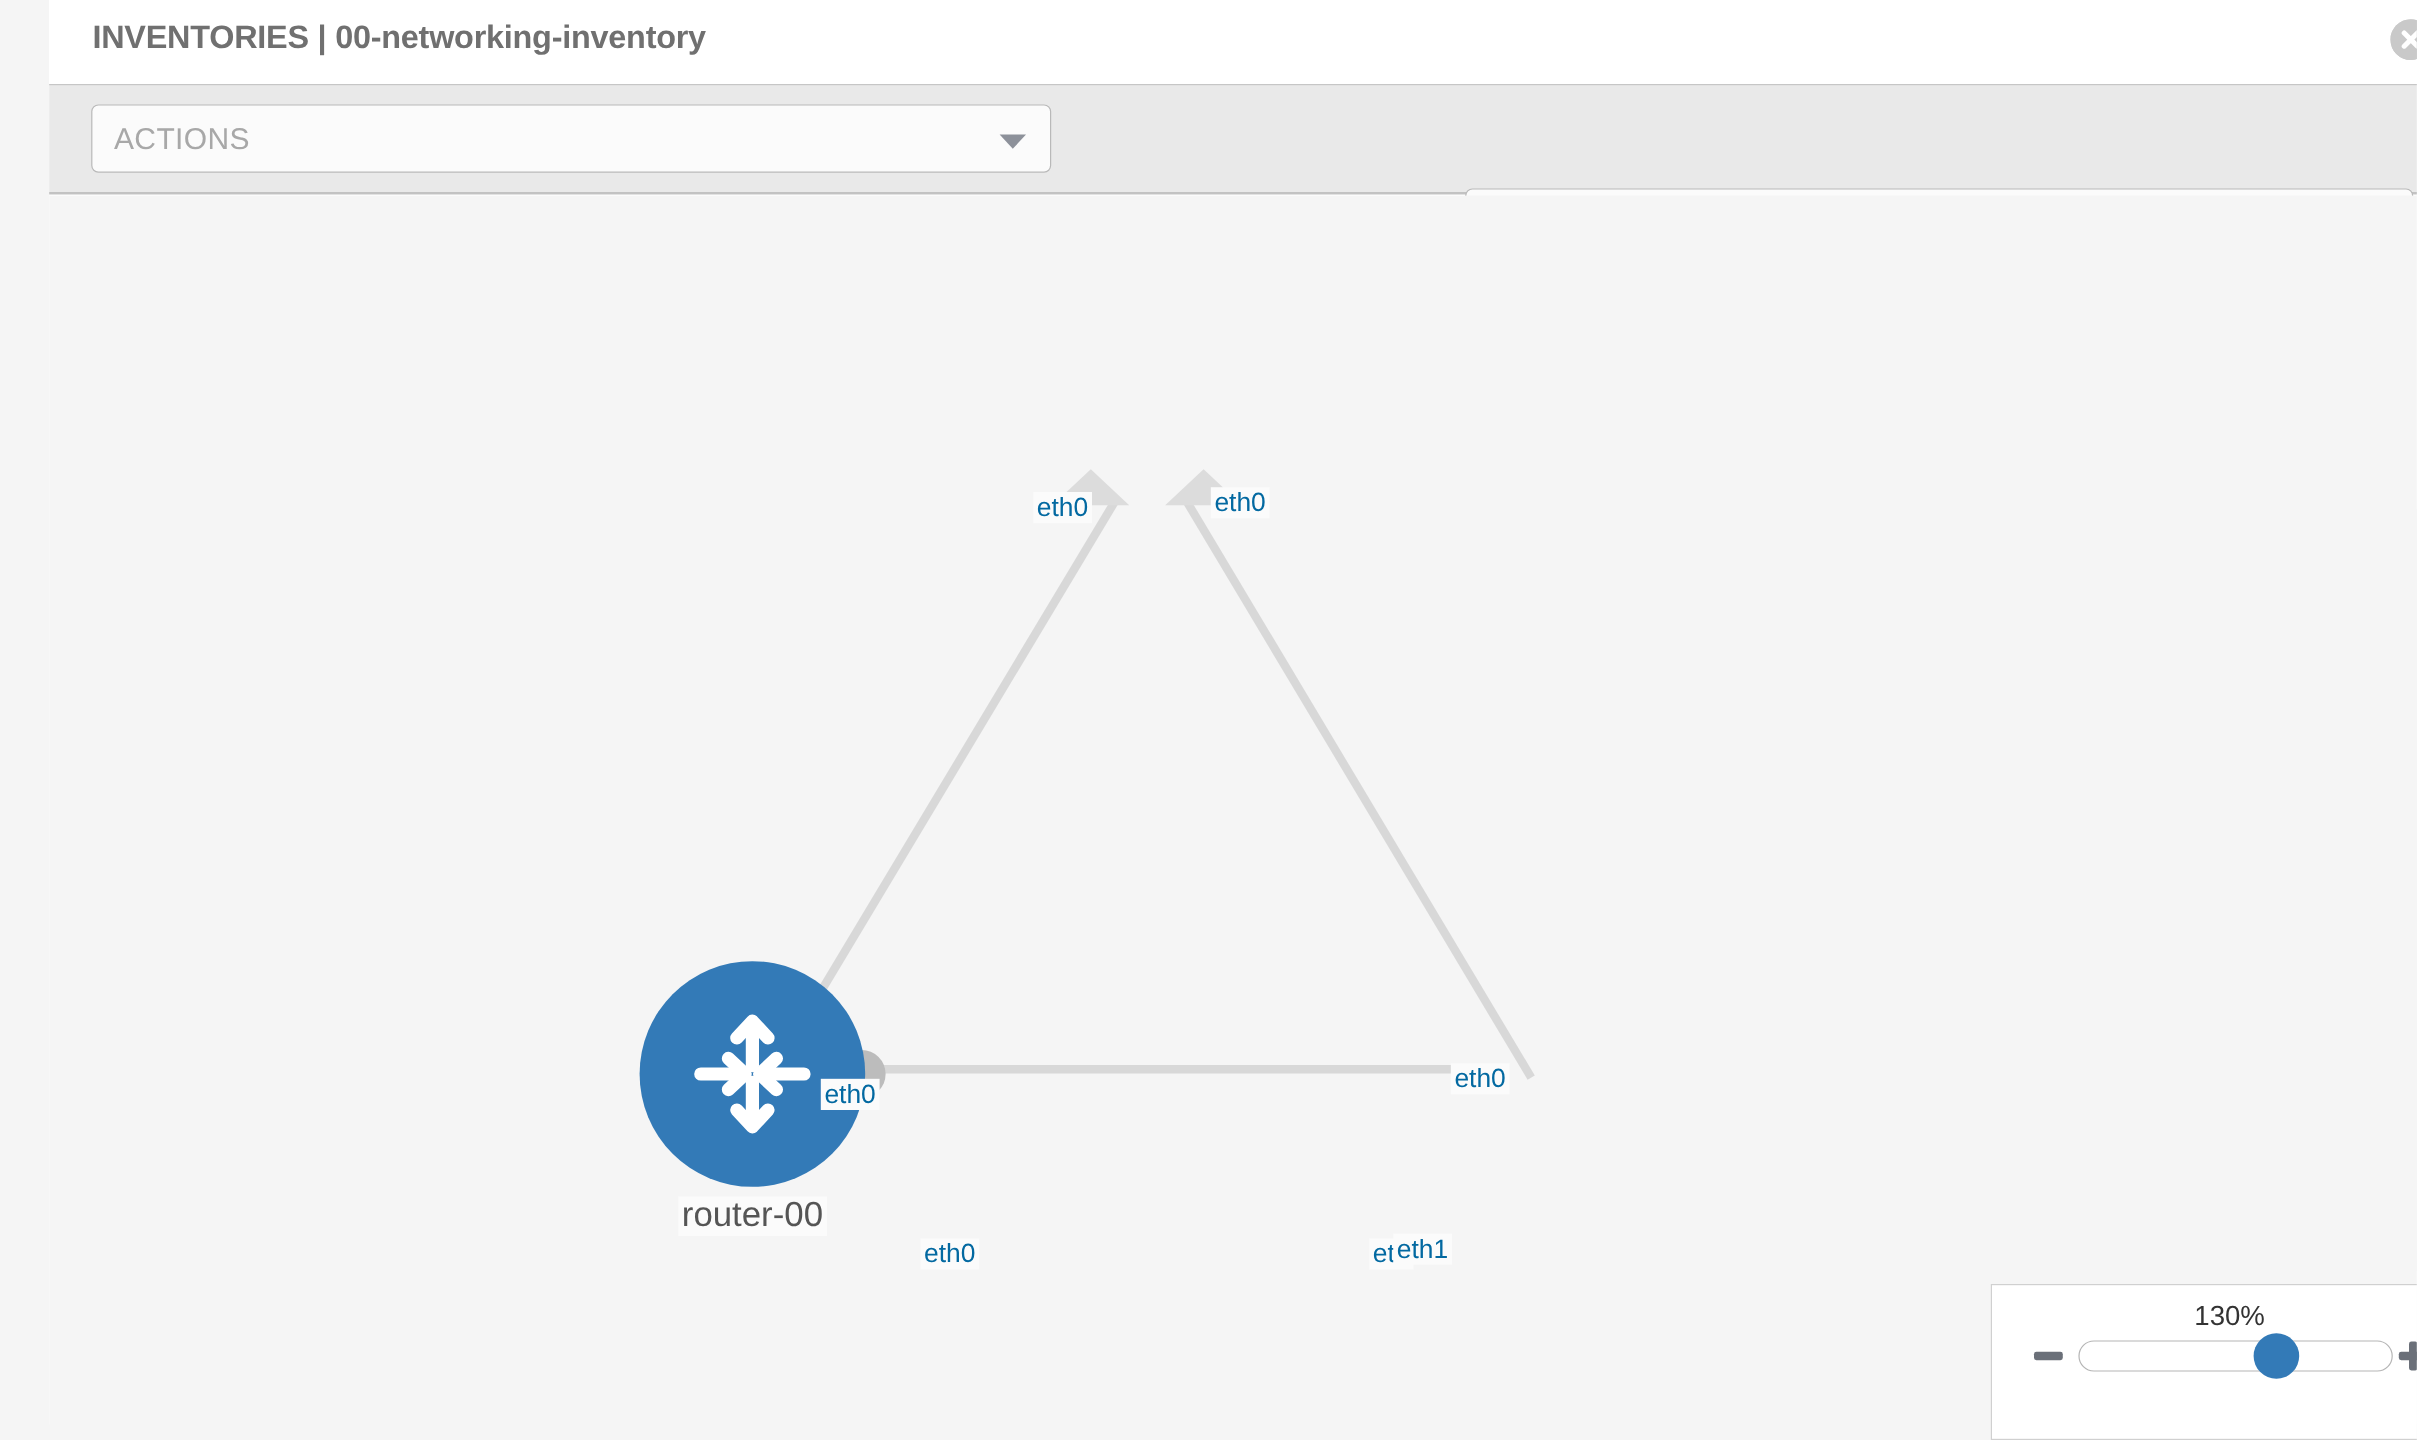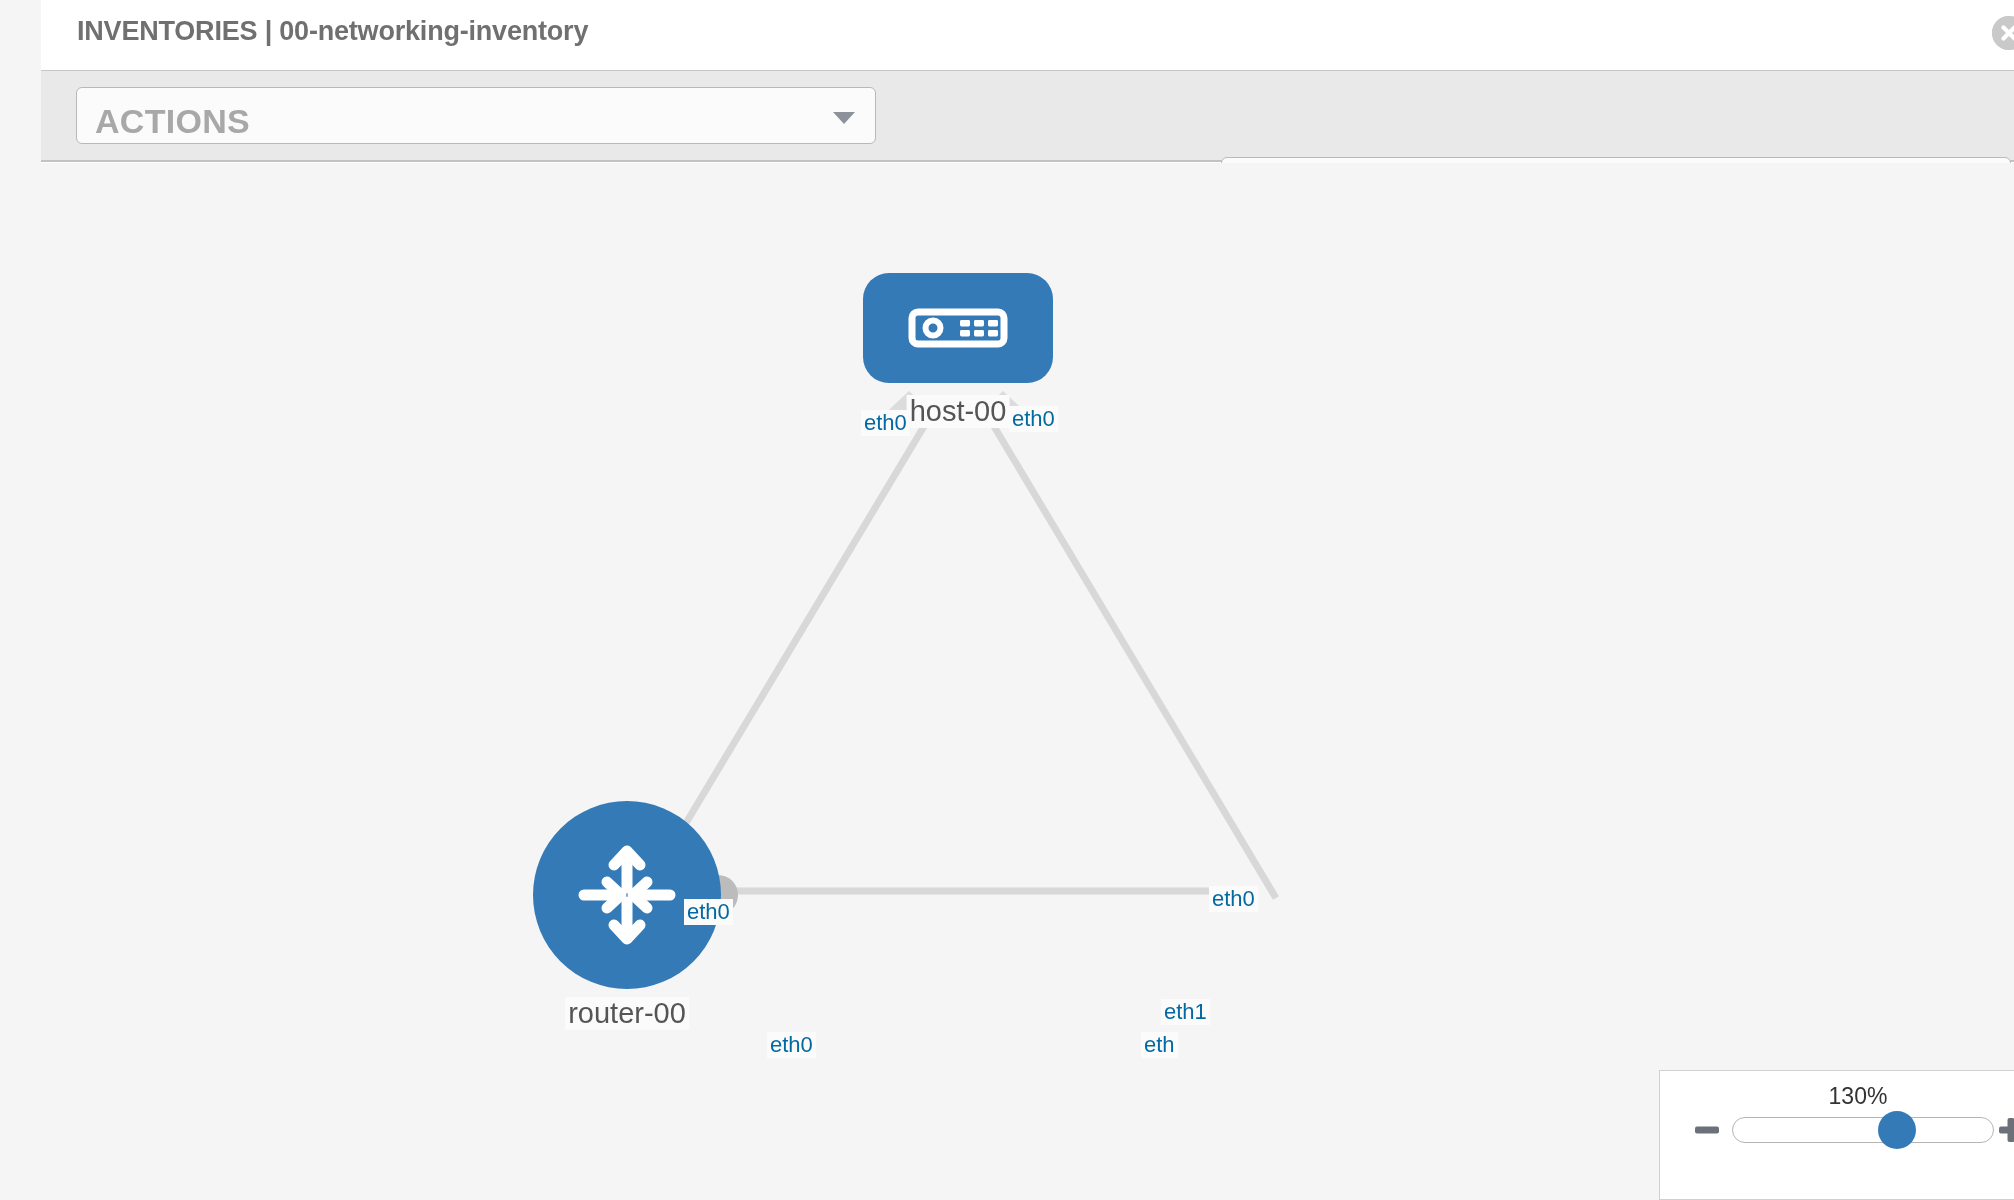--- a/index.html
+++ b/index.html
@@ -36,21 +36,21 @@
   }
   .actions-select {
     position: absolute; left: 35px; top: 16px;
     width: 800px; height: 57px;
     background: #fbfbfb;
     border: 1px solid #b9b9b9; border-radius: 6px;
     cursor: pointer;
   }
   .actions-select .label {
     position: absolute; left: 18px; top: 14px;
-    font-size: 34px; color: #a8a8a8; letter-spacing: 0.3px; font-weight: bold;
+    font-size: 25px; color: #a8a8a8; letter-spacing: 0.3px;
   }
   .caret {
     position: absolute; right: 20px; top: 24px;
     width: 0; height: 0;
     border-left: 11px solid transparent;
     border-right: 11px solid transparent;
     border-top: 12px solid #8d919a;
   }
   .tool-icon {
     position: absolute; top: 88px;
@@ -197,37 +197,20 @@
       <line x1="888" y1="255" x2="600" y2="735" stroke="#d8d8d8" stroke-width="7"></line>
 
       <line x1="948" y1="255" x2="1235" y2="735" stroke="#d8d8d8" stroke-width="7"></line>
 
       <line x1="690" y1="728" x2="1205" y2="728" stroke="#d8d8d8" stroke-width="7"></line>
 
       <path d="M868 228 L900 258 L836 258 Z" fill="#dcdcdc"></path>
       <path d="M962 228 L994 258 L930 258 Z" fill="#dcdcdc"></path>
     </svg>
 
-    <div class="node" style="left:822px; top:110px; width:190px; height:110px;">
-      <div class="node-shape rounded" style="width:190px; height:110px;">
-        <svg width="100" height="50" viewBox="0 0 100 50" aria-hidden="true">
-          <rect x="4" y="9" width="92" height="32" rx="6" ry="6" fill="none" stroke="#ffffff" stroke-width="7"></rect>
-          <circle cx="25" cy="25" r="7.5" fill="none" stroke="#ffffff" stroke-width="6"></circle>
-          <g fill="#ffffff">
-            <rect x="52" y="17" width="10" height="6.5" rx="1.4"></rect>
-            <rect x="66" y="17" width="10" height="6.5" rx="1.4"></rect>
-            <rect x="80" y="17" width="10" height="6.5" rx="1.4"></rect>
-            <rect x="52" y="27" width="10" height="6.5" rx="1.4"></rect>
-            <rect x="66" y="27" width="10" height="6.5" rx="1.4"></rect>
-            <rect x="80" y="27" width="10" height="6.5" rx="1.4"></rect>
-          </g>
-        </svg>
-      </div>
-      <div class="node-caption" style="top:122px;">host-00</div>
-    </div>
 
     <div class="edge-label" style="left:820px; top:247px;">eth0</div>
     <div class="edge-label" style="left:968px; top:243px;">eth0</div>
 
     <div class="node" style="left:492px; top:638px; width:188px; height:188px;text-align:right;">
       <div class="nub" style="left:165px; top:74px;"></div>
       <div class="node-shape circle" style="width:188px; height:188px;">
         <svg width="118" height="118" viewBox="0 0 118 118" aria-hidden="true">
           <g stroke="#ffffff" stroke-width="11" stroke-linecap="round" stroke-linejoin="round" fill="none">
 
@@ -247,21 +230,21 @@
       </div>
       <div class="node-caption" style="top:196px;">router-00</div>
     </div>
 
 
     <div class="edge-label" style="left:643px; top:736px;">eth0</div>
     <div class="edge-label" style="left:1168px; top:723px;">eth0</div>
 
     <div class="edge-label" style="left:726px; top:869px;">eth0</div>
     <div class="edge-label" style="left:1100px; top:869px;">eth</div>
-    <div class="edge-label" style="left:1120px; top:836px;">eth1</div>
+    <div class="edge-label" style="left:1120px; top:865px;">eth1</div>
 
     <div class="zoom-panel">
       <div class="zoom-value">130%</div>
 
       <div class="zoom-minus">
         <svg width="30" height="30" viewBox="0 0 30 30" aria-hidden="true">
           <rect x="3" y="11.5" width="24" height="7" rx="2" fill="#6b7079"></rect>
         </svg>
       </div>
 

